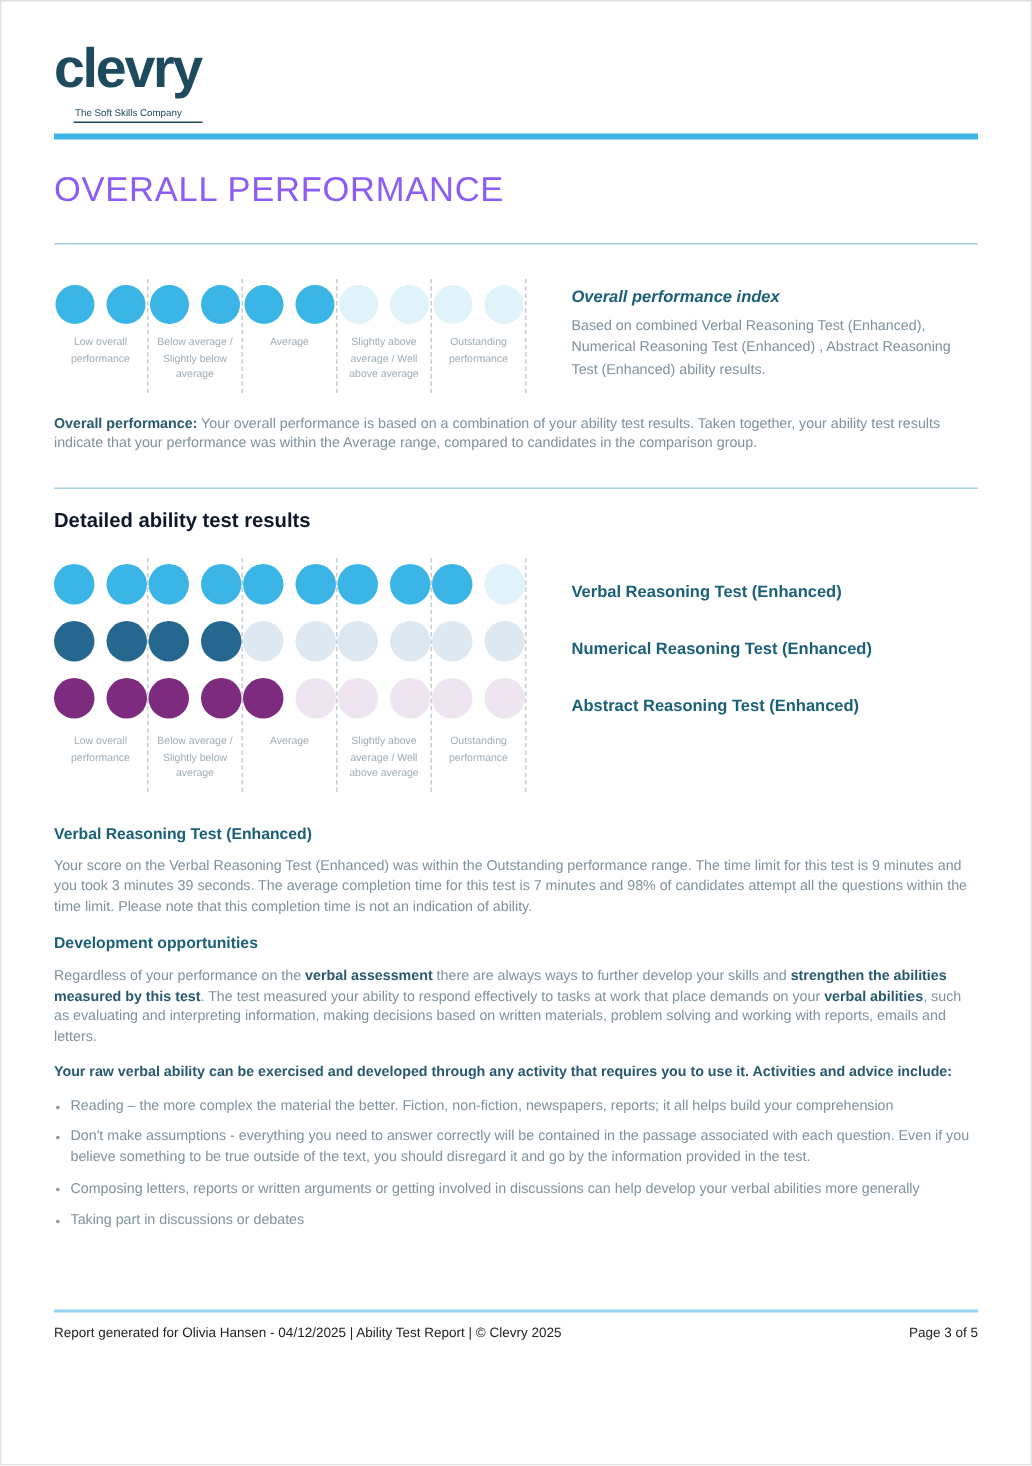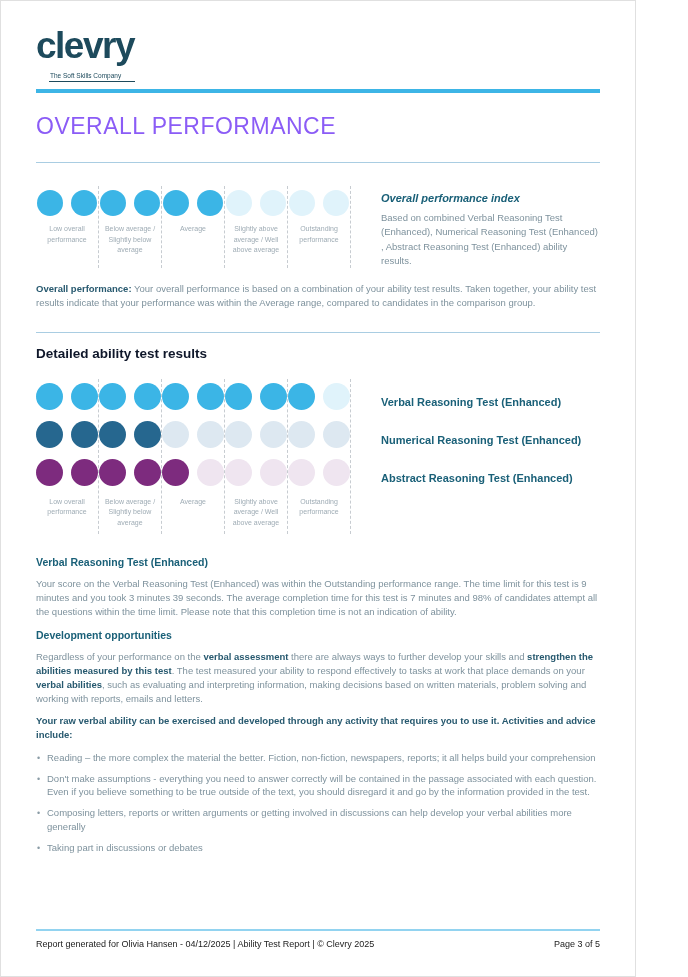--- a/index.html
+++ b/index.html
@@ -1,17 +1,17 @@
 <!DOCTYPE html>
 <html><head>
 <meta charset="utf-8">
 <style>
   html,body {margin:0; padding:0; background:#fff;}
   .page {
-    width:636px; height:977px; position:relative; background:#fff;
+    width:688px; height:977px; position:relative; background:#fff;
     border:1px solid #E0E0E0; box-sizing:border-box; overflow:hidden;
     font-family:"Liberation Sans", sans-serif;
   }
   .content {padding:0 35px;}
 
   
   .brand {font-size:37px; font-weight:800; color:#1D4A5C; letter-spacing:-1.5px; line-height:1; padding-top:26px;}
   .tagline {display:inline-block; font-size:6.5px; color:#1D4A5C; border-bottom:1px solid #1D4A5C;
             padding:2px 14px 2px 1px; margin-left:13px;}
   .top-bar {height:4px; background:#3DB5E6; margin-top:7px;}
@@ -48,21 +48,21 @@
   .sub-heading {font-size:10.5px; font-weight:700; color:#1A6078; margin:22px 0 0 0;}
   .sub-heading.tight {margin-top:11px;}
   .body-para {margin-top:9px;}
 
   .bullets {margin:9px 0 0 0; padding:0; list-style:none;}
   .bullets li {font-size:9.5px; color:#7E929D; line-height:1.45; margin-bottom:7px;
                padding-left:11px; position:relative;}
   .bullets li::before {content:"\2022"; position:absolute; left:1px; top:1px; color:#8A9CA6; font-size:9px;}
 
   
-  .footer {position:absolute; left:35px; right:35px; top:928px;}
+  .footer {position:absolute; left:35px; right:35px; top:872px;}
   .footer-line {height:2px; background:#92D3F0;}
   .footer-row {display:flex; justify-content:space-between; margin-top:8px; font-size:9px; color:#222;}
 </style>
 </head>
 <body>
 
 <div class="page">
   <div class="content">
 
     <div>

